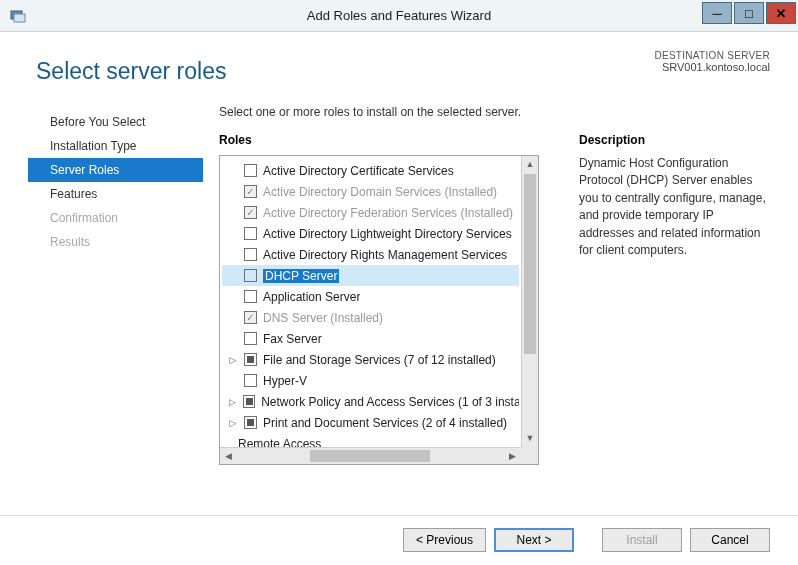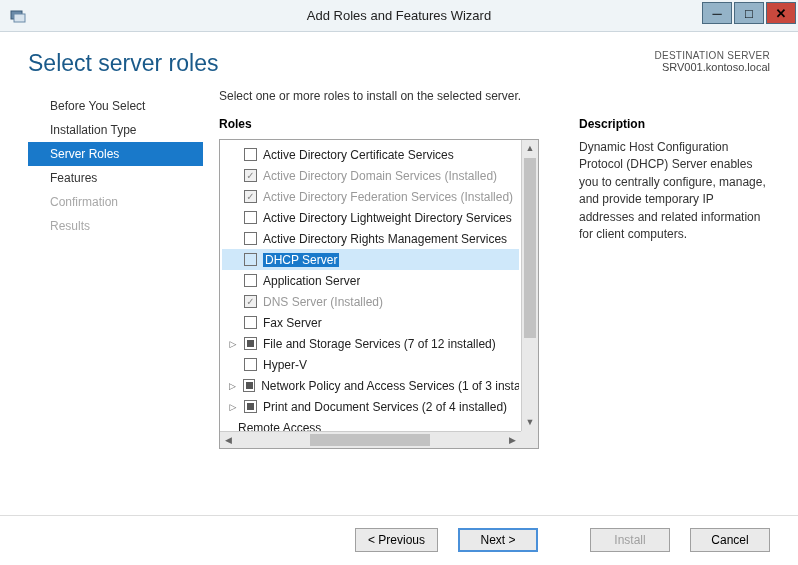--- a/index.html
+++ b/index.html
@@ -65,21 +65,21 @@
   .header-row {
     display: flex;
     justify-content: space-between;
     align-items: flex-start;
     margin-bottom: 12px;
   }
   .page-title {
     font-size: 23px;
     font-weight: 300;
     color: #1a5a8a;
-    margin: 0;
+    margin: 8px;
   }
   .dest-box { text-align: right; font-size: 10px; color: #555; }
   .dest-label { letter-spacing: 0.3px; }
   .dest-val { font-size: 11px; color: #444; }
   .body-row { display: flex; flex: 1; min-height: 0; }
   .sidebar { width: 175px; padding-top: 5px; }
   .step {
     padding: 5px 10px 5px 22px;
     font-size: 12px;
     color: #333;
@@ -163,21 +163,21 @@
   .corner { position:absolute; right:0; bottom:0; width:17px; height:17px; background:#e9e9e9;}
   .desc-col { flex: 1; }
   .desc-text { font-size: 12px; color: #333; line-height: 1.45; }
   .footer {
     height: 48px;
     border-top: 1px solid #ddd;
     display: flex;
     justify-content: flex-end;
     align-items: center;
     padding: 0 28px;
-    gap: 20px;
+    gap: 8px;
   }
   .btn {
     min-width: 80px;
     height: 24px;
     font-size: 12px;
     border: 1px solid #a0a0a0;
     background: #eaeaea;
     cursor: pointer;
     padding: 0 12px;
   }

